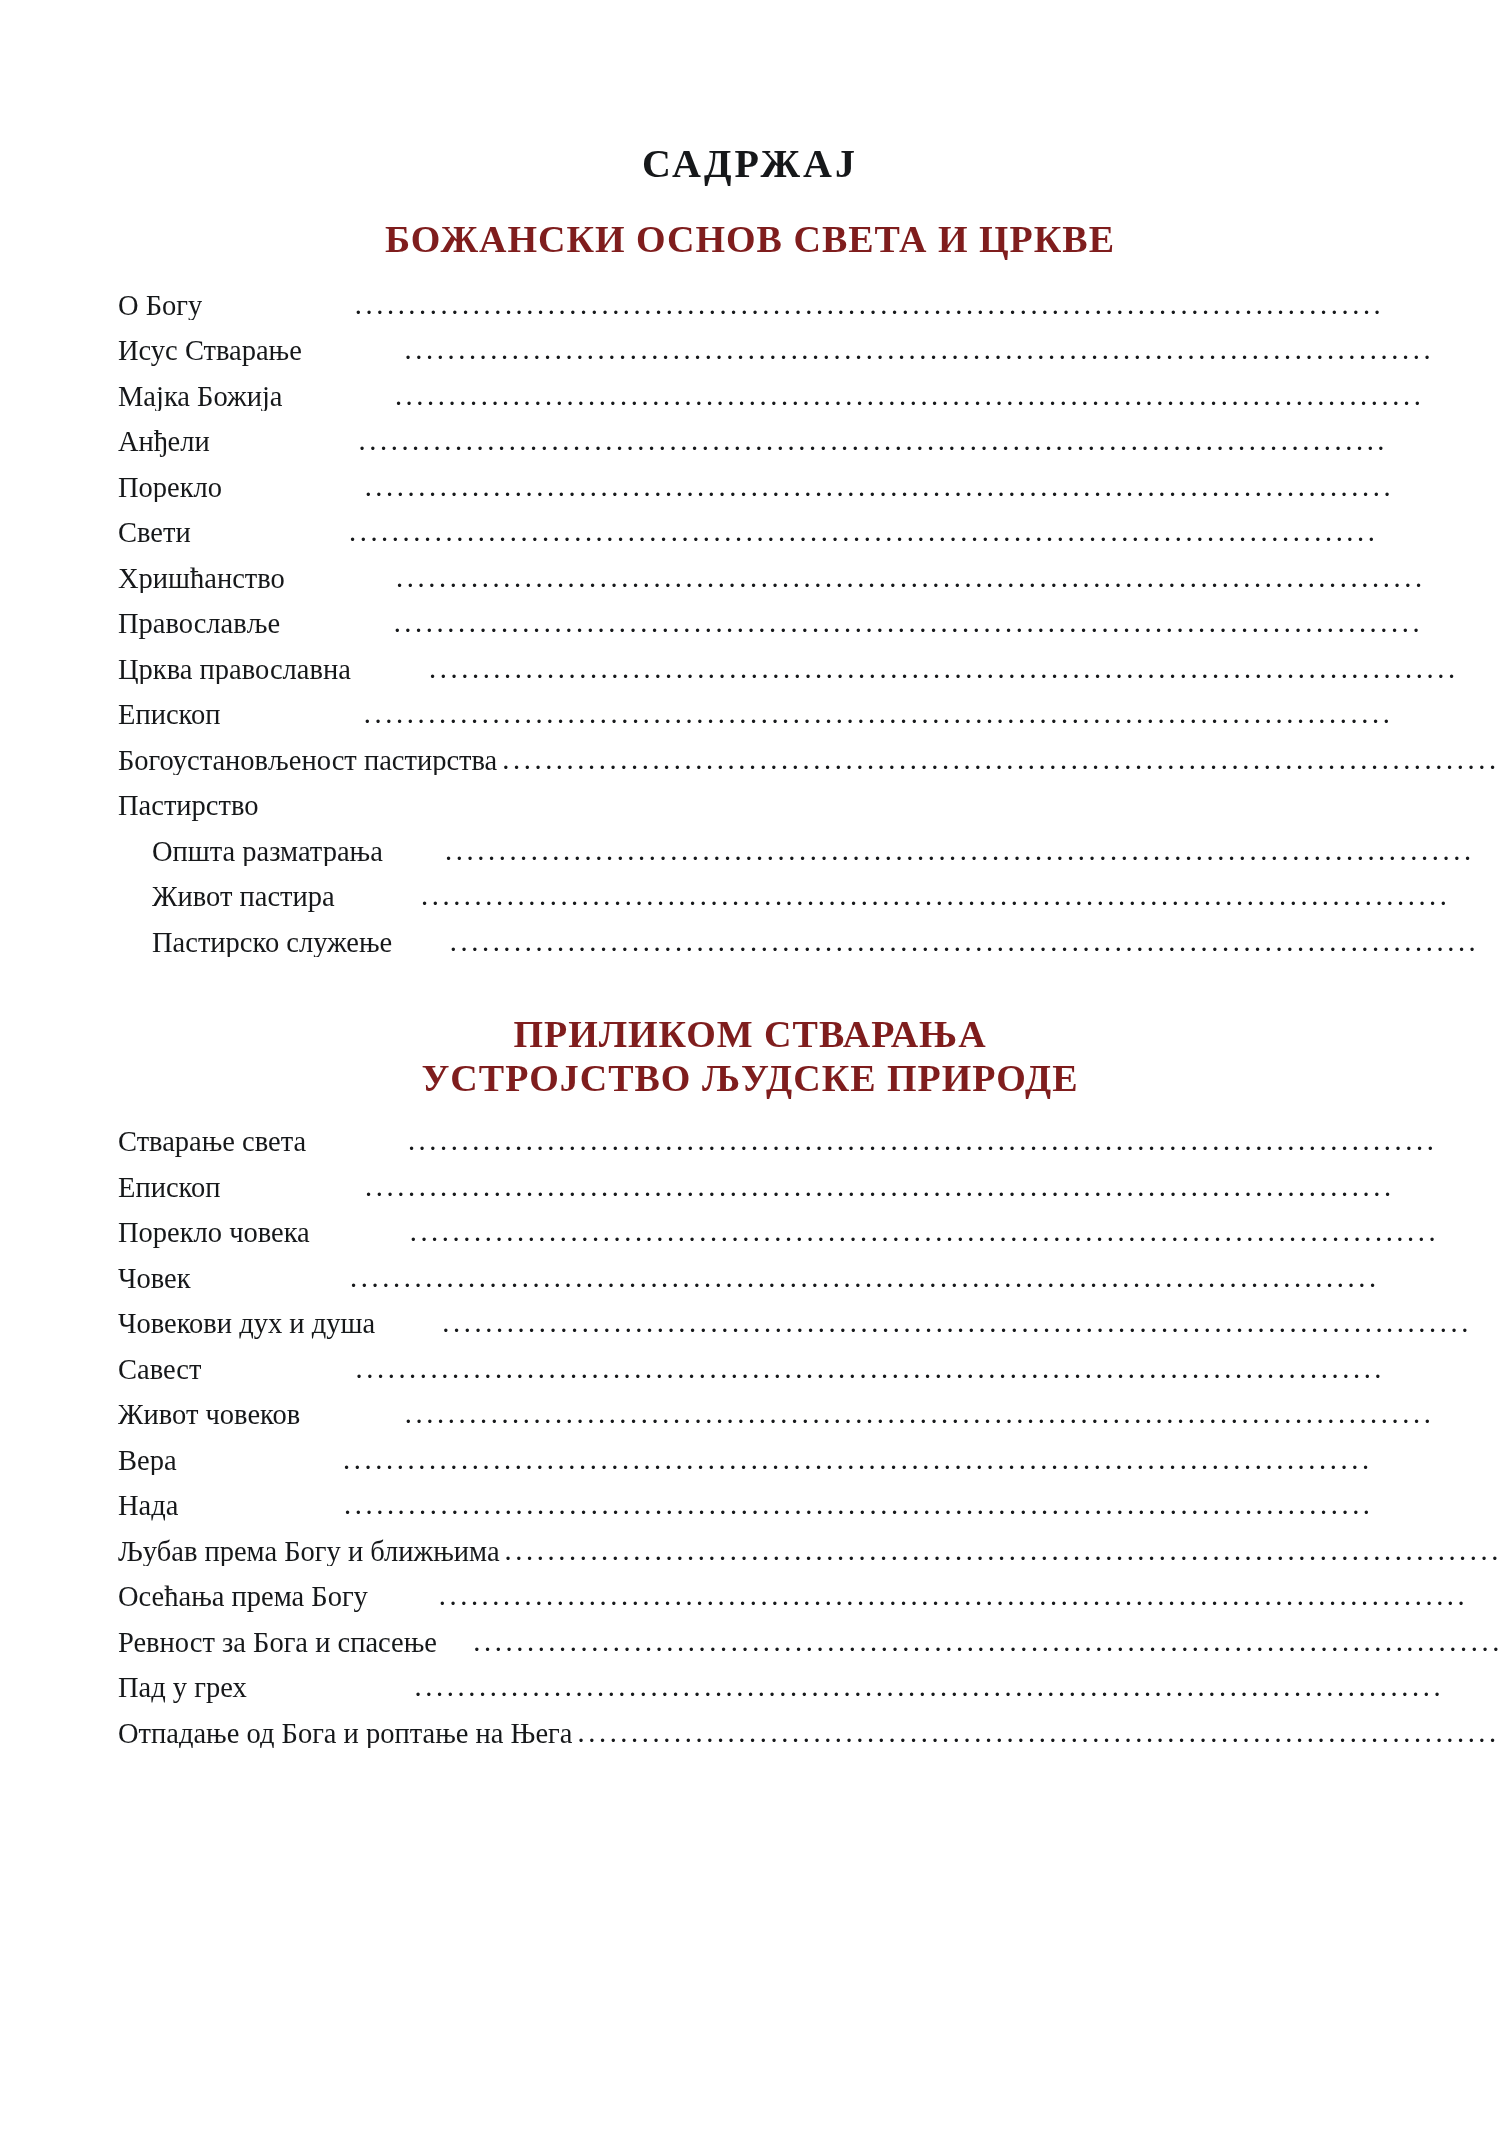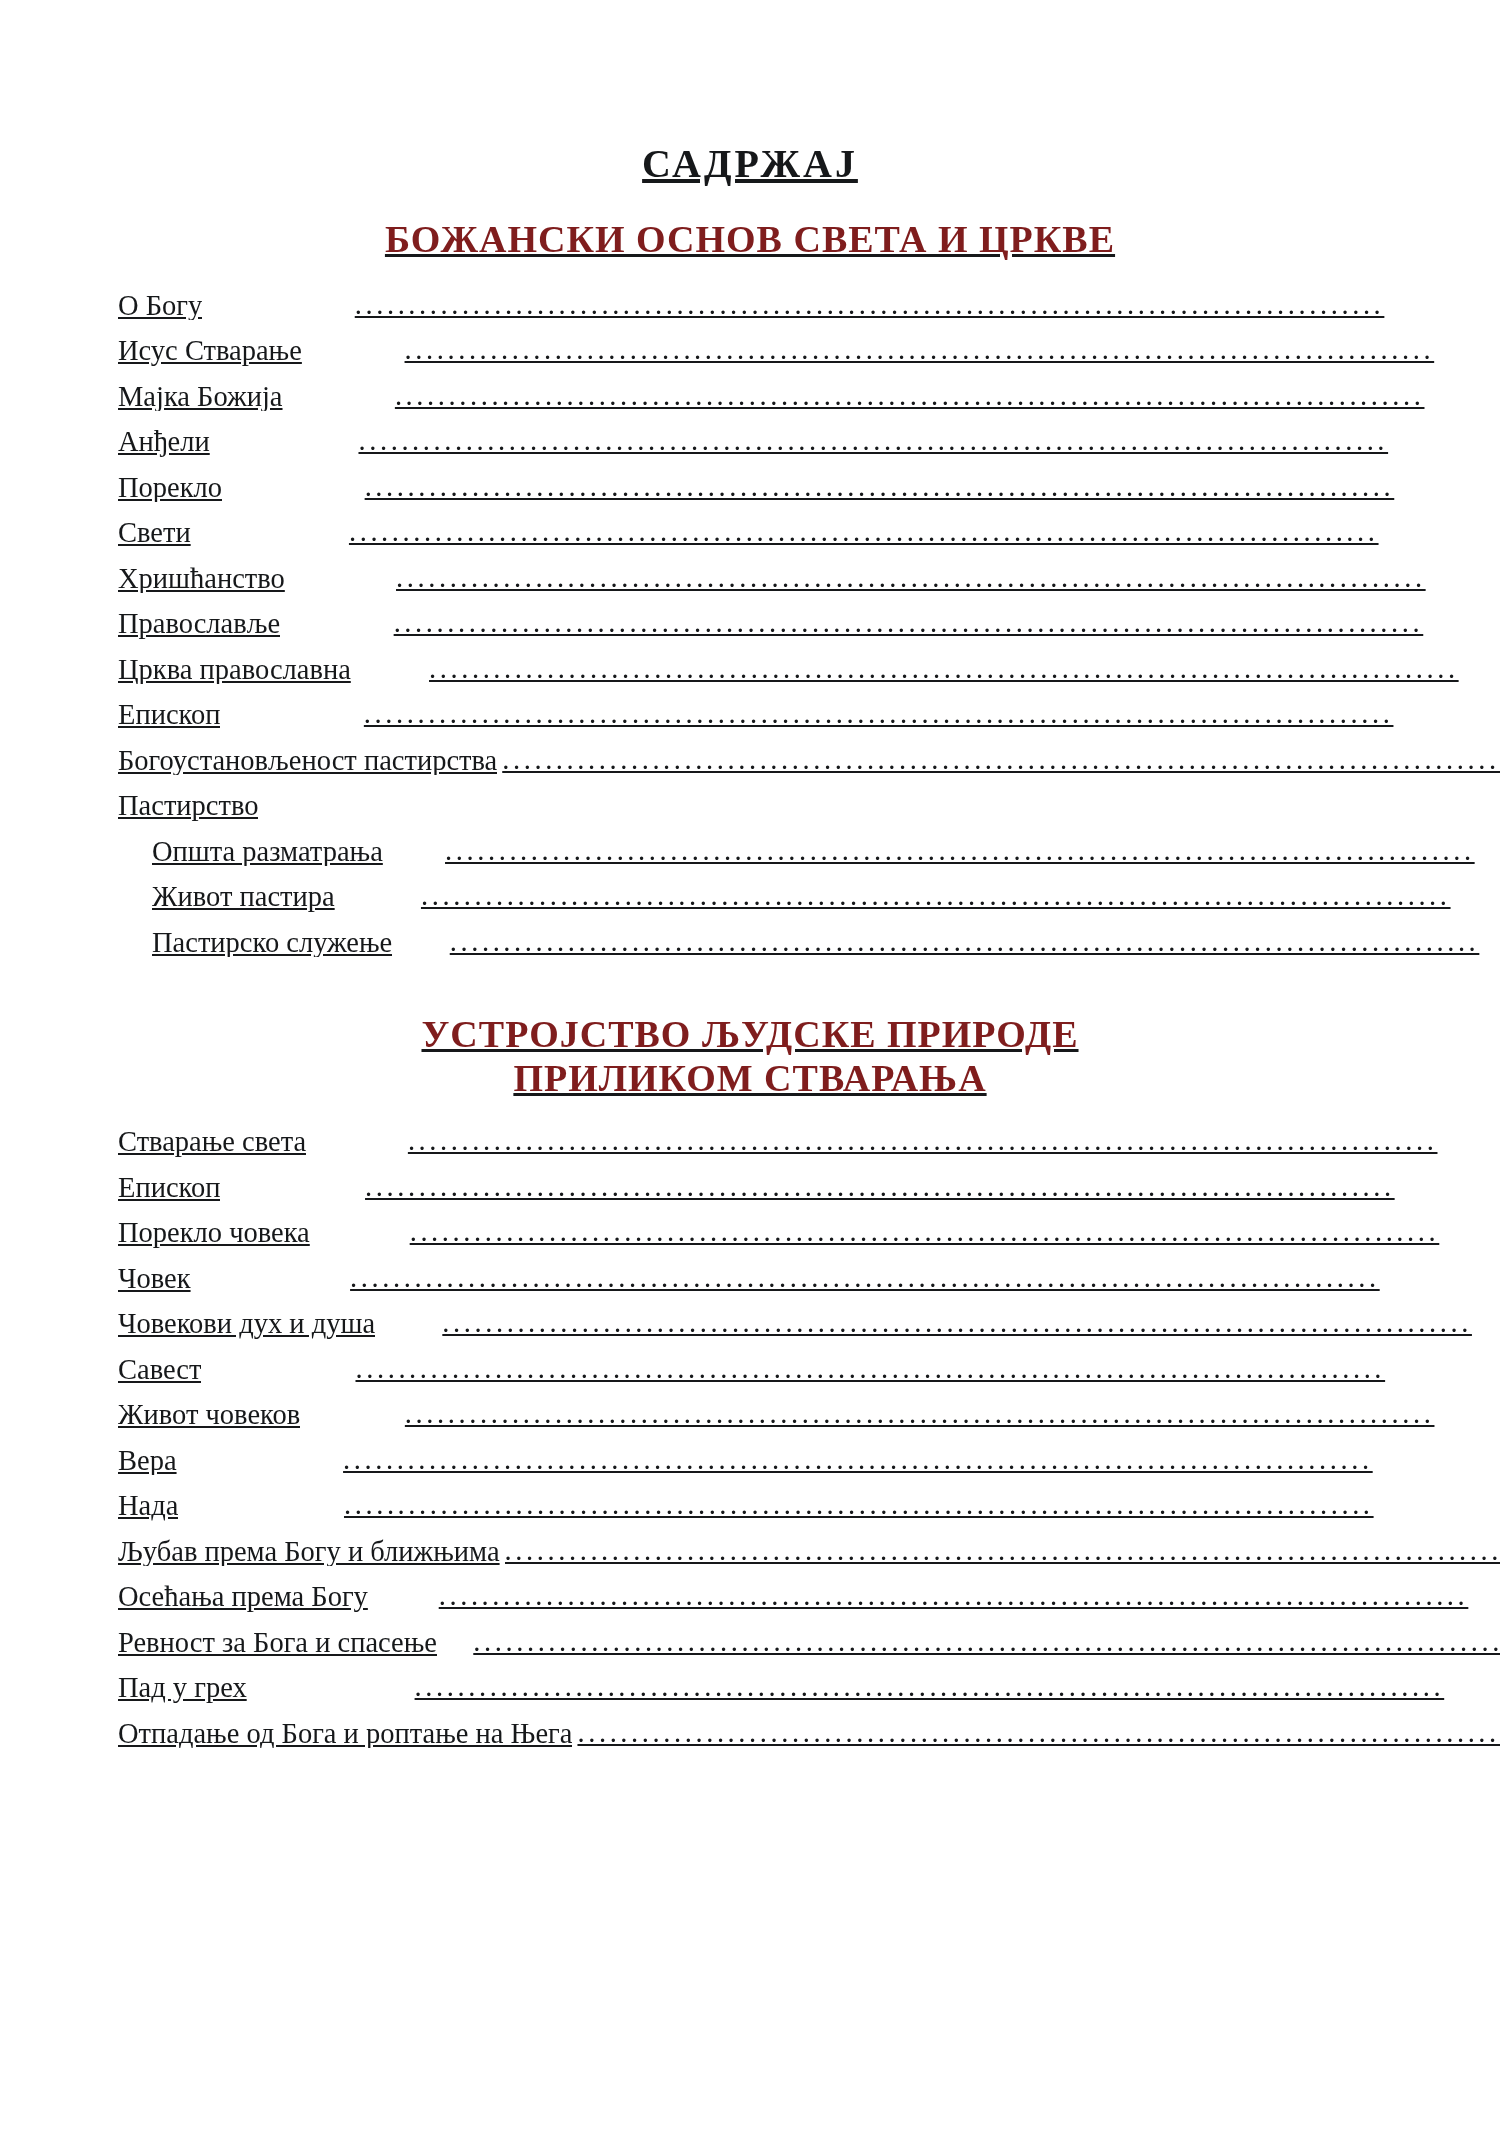--- a/index.html
+++ b/index.html
@@ -17,21 +17,20 @@
   }
 
   .page {
     position: relative;
     width: 1500px;
     height: 1760px;
     box-sizing: border-box;
     padding: 0 118px;
     background: #fff;
     overflow: hidden;
-    text-decoration: underline;
   }
 
   
   .toc-title {
     text-align: center;
     font-family: "Liberation Serif", "DejaVu Serif", serif;
     font-size: 40px;
     font-weight: 700;
     letter-spacing: 3px;
     margin: 0;
@@ -176,22 +175,22 @@
         </div>
         <div class="entry indent">
           <span class="label">Пастирско служење</span>
           <span class="leader">................................................................................................</span>
         </div>
       </div>
 
   </div>
 
   <h3 class="section-head mid">
+    <span class="line">ПРИЛИКОМ СТВАРАЊА</span>
     <span class="line">УСТРОЈСТВО ЉУДСКЕ ПРИРОДЕ</span>
-    <span class="line">ПРИЛИКОМ СТВАРАЊА</span>
   </h3>
   <div class="cols">
     <div class="col" id="s1-left">
         <div class="entry">
           <span class="label">Стварање света</span>
           <span class="leader">................................................................................................</span>
         </div>
         <div class="entry">
           <span class="label">Епископ</span>
           <span class="leader">................................................................................................</span>

